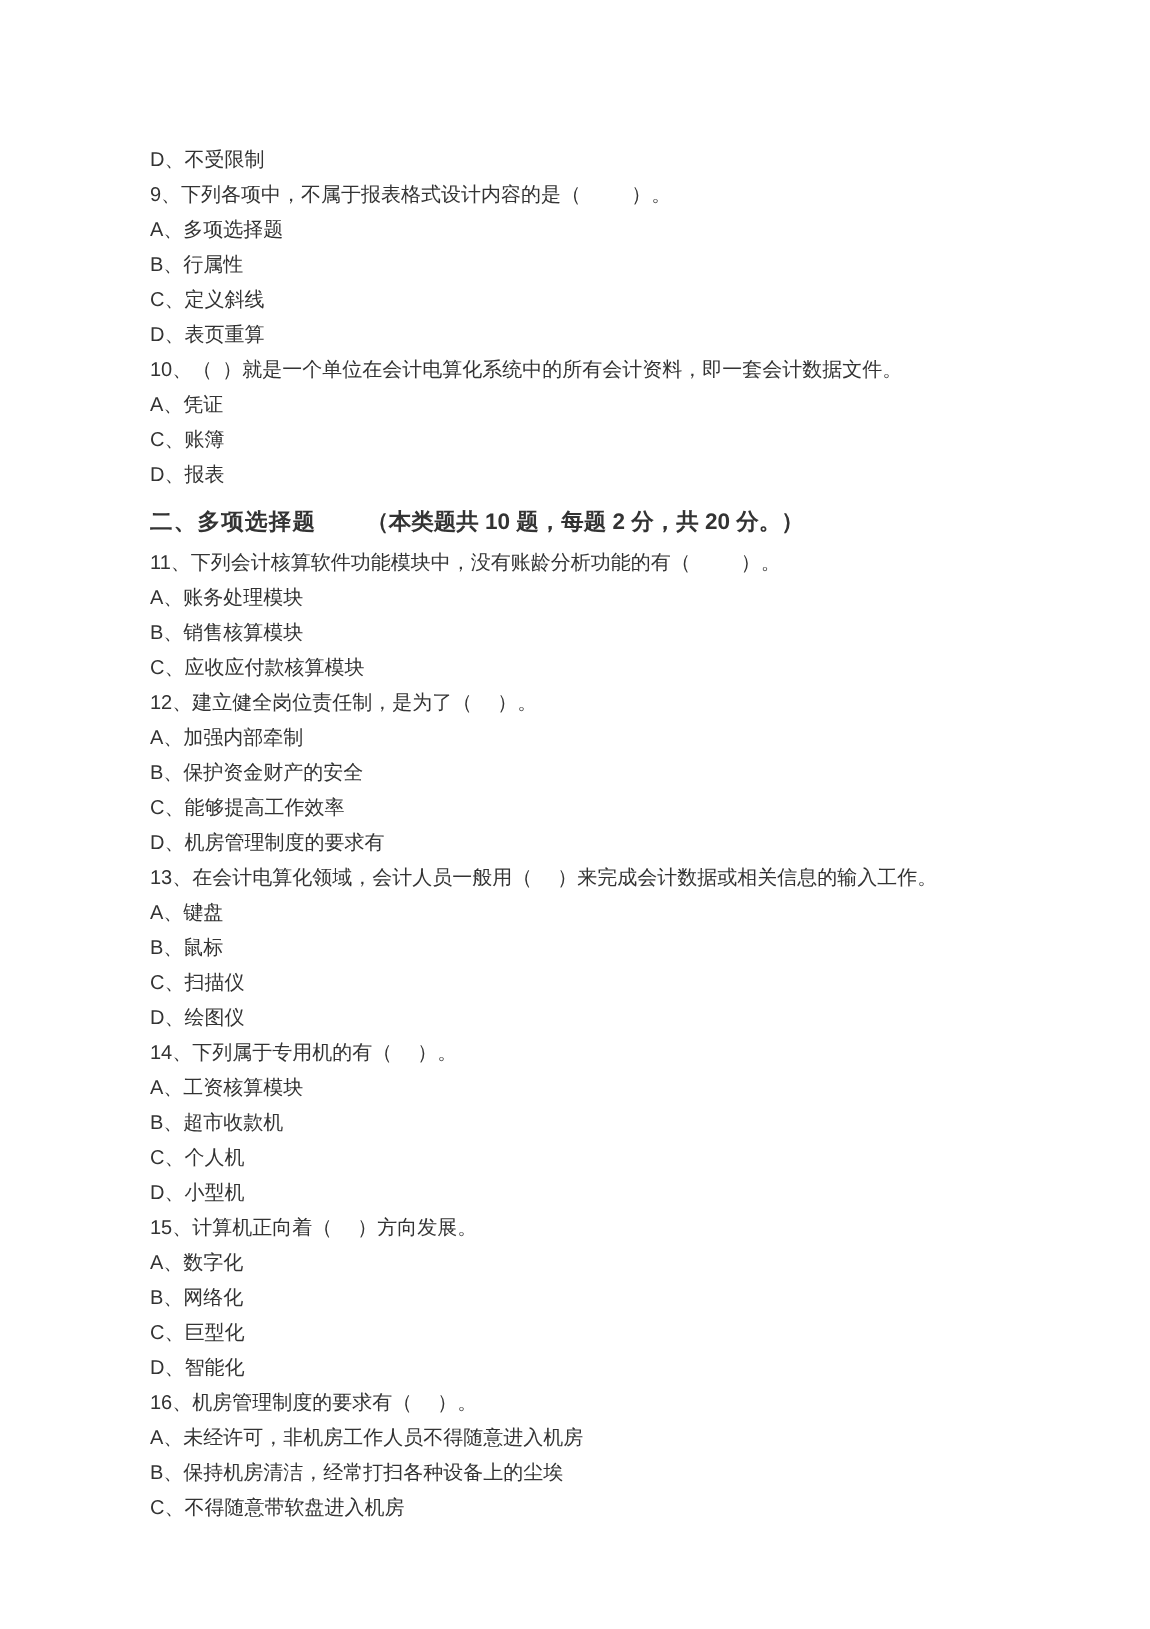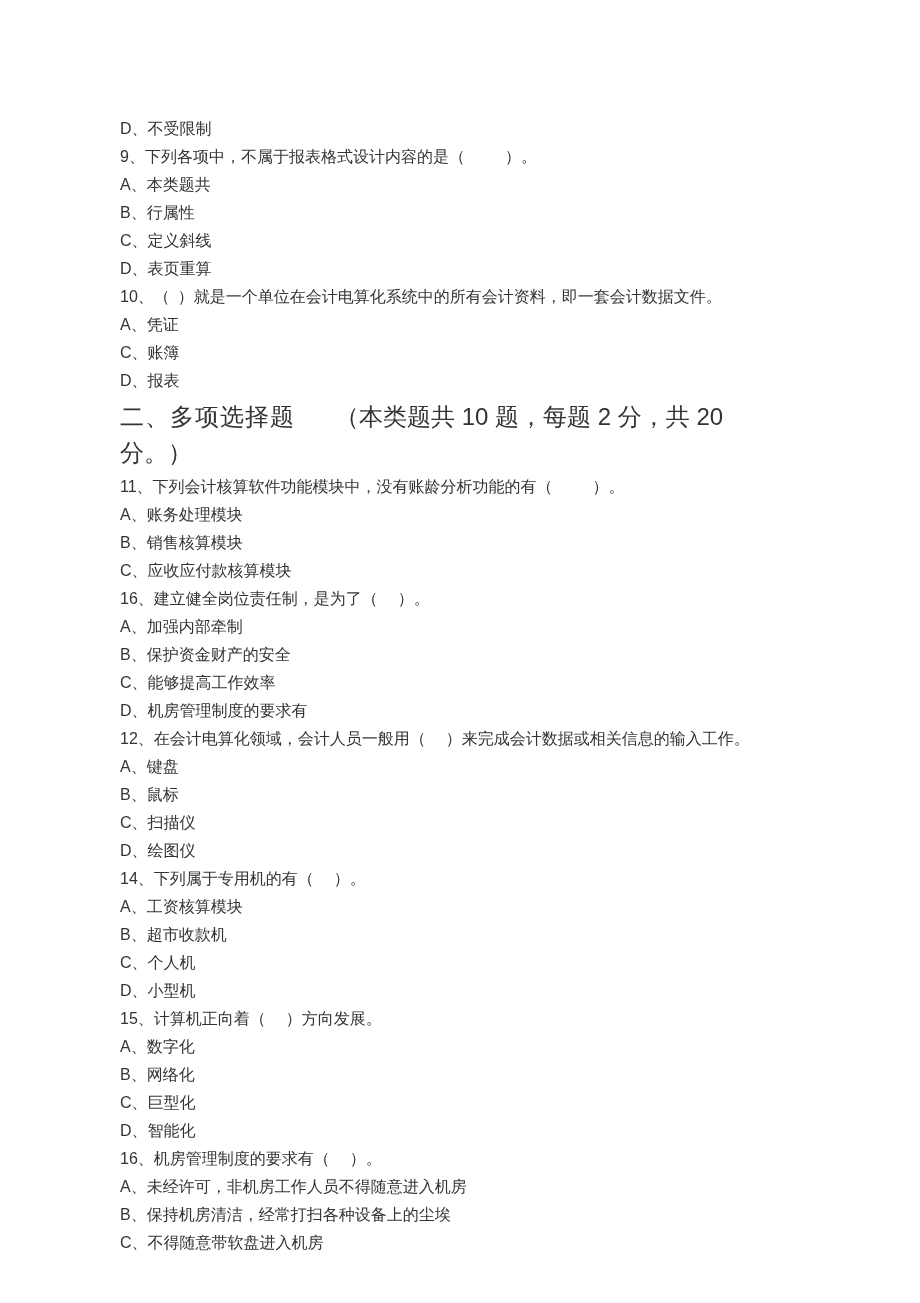--- a/index.html
+++ b/index.html
@@ -16,44 +16,44 @@
     box-sizing: border-box;
     color: #333333;
   }
   .line {
     font-size: 16px;
     line-height: 28px;
     margin: 0;
     white-space: nowrap;
   }
   .section-title {
-    font-size: 24px;
+    font-size: 18px;
     line-height: 36px;
     margin: 4px 0 2px 0;
-    font-weight: normal;
+    font-weight: bold;
     letter-spacing: 1px;
   }
   .section-title .count {
     letter-spacing: 0;
   }
   .gap-sm { display:inline-block; width:8px; }
   .gap-md { display:inline-block; width:20px; }
   .gap-lg { display:inline-block; width:40px; }
 </style>
 </head>
 <body>
 
 <div class="page">
 
   <p class="line">D、不受限制</p>
 
   <p class="line">
     <span>9、下列各项中，不属于报表格式设计内容的是（</span><span class="gap-lg"></span><span>）。</span>
   </p>
-  <p class="line">A、本类题共</p>
+  <p class="line">A、多项选择题</p>
   <p class="line">B、行属性</p>
   <p class="line">C、定义斜线</p>
   <p class="line">D、表页重算</p>
 
   <p class="line">
     <span>10、（</span><span class="gap-sm"></span><span>）就是一个单位在会计电算化系统中的所有会计资料，即一套会计数据文件。</span>
   </p>
   <p class="line">A、凭证</p>
   <p class="line">C、账簿</p>
   <p class="line">D、报表</p>
@@ -63,29 +63,29 @@
   </p>
 
   <p class="line">
     <span>11、下列会计核算软件功能模块中，没有账龄分析功能的有（</span><span class="gap-lg"></span><span>）。</span>
   </p>
   <p class="line">A、账务处理模块</p>
   <p class="line">B、销售核算模块</p>
   <p class="line">C、应收应付款核算模块</p>
 
   <p class="line">
-    <span>16、建立健全岗位责任制，是为了（</span><span class="gap-md"></span><span>）。</span>
+    <span>12、建立健全岗位责任制，是为了（</span><span class="gap-md"></span><span>）。</span>
   </p>
   <p class="line">A、加强内部牵制</p>
   <p class="line">B、保护资金财产的安全</p>
   <p class="line">C、能够提高工作效率</p>
   <p class="line">D、机房管理制度的要求有</p>
 
   <p class="line">
-    <span>12、在会计电算化领域，会计人员一般用（</span><span class="gap-md"></span><span>）来完成会计数据或相关信息的输入工作。</span>
+    <span>13、在会计电算化领域，会计人员一般用（</span><span class="gap-md"></span><span>）来完成会计数据或相关信息的输入工作。</span>
   </p>
   <p class="line">A、键盘</p>
   <p class="line">B、鼠标</p>
   <p class="line">C、扫描仪</p>
   <p class="line">D、绘图仪</p>
 
   <p class="line">
     <span>14、下列属于专用机的有（</span><span class="gap-md"></span><span>）。</span>
   </p>
   <p class="line">A、工资核算模块</p>

